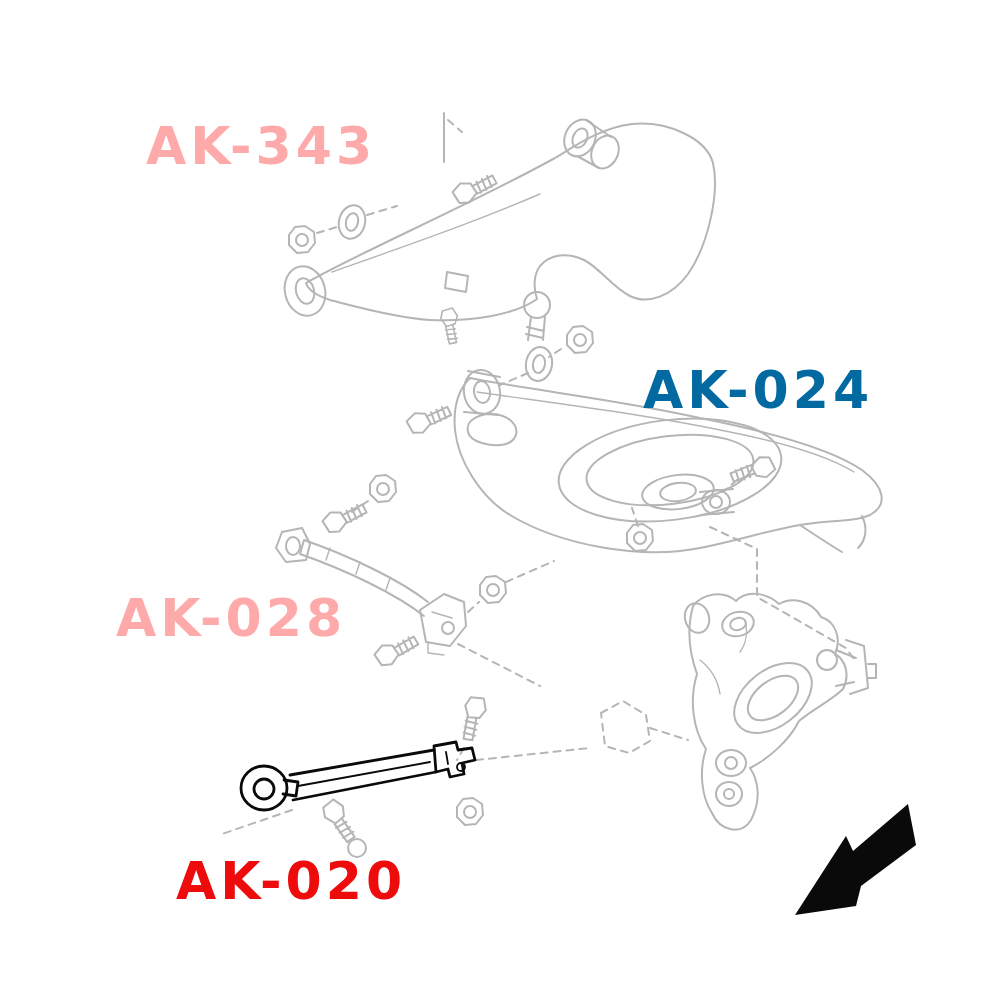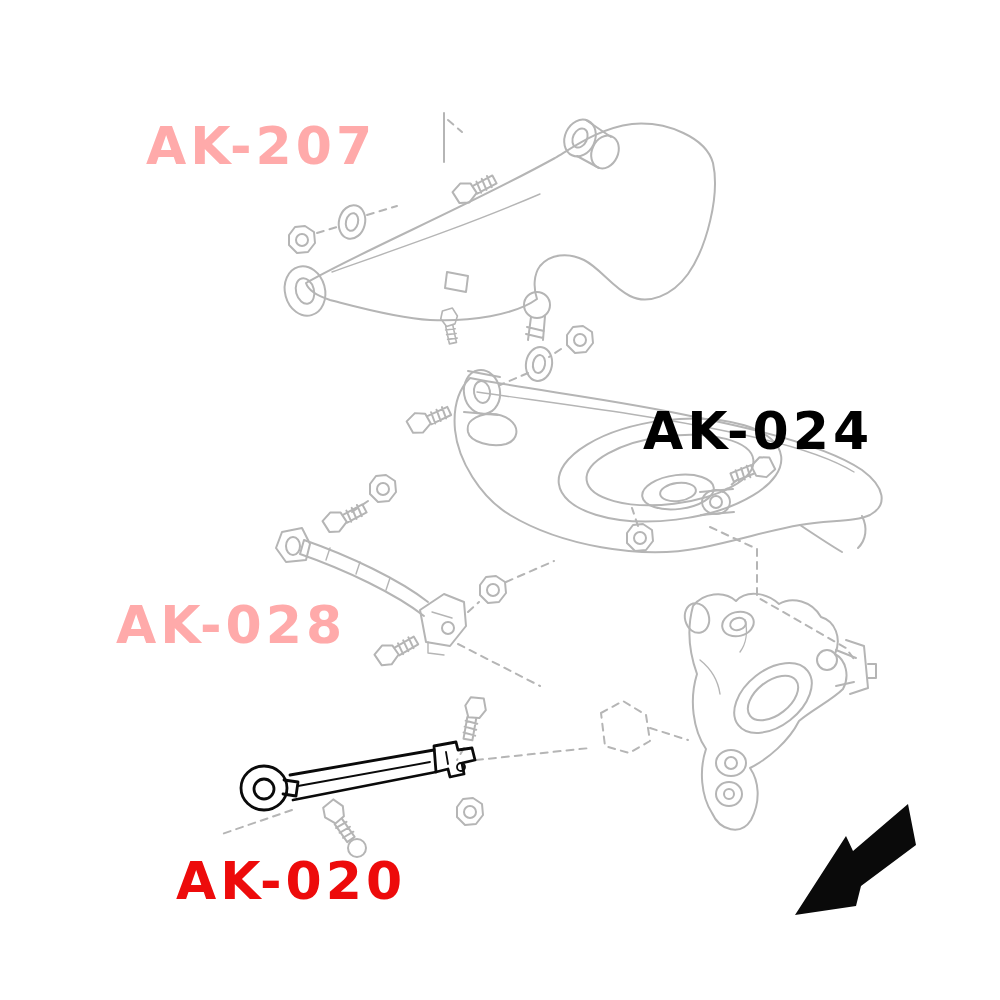--- a/index.html
+++ b/index.html
@@ -158,21 +158,21 @@
       <path d="M 290,775 L 434,750 M 293,800 L 436,772"></path>
       <path d="M 298,786 L 430,762" stroke-width="1.8"></path>
       <path d="M 434,746 L 456,742 L 458,750 L 472,748 L 475,760 L 462,763 L 464,774 L 450,777 L 448,769 L 436,772 Z"></path>
       <path d="M 446,752 L 448,764" stroke-width="1.8"></path>
       <circle cx="461" cy="767" r="4" stroke-width="1.8"></circle>
     </g>
 
     <polygon points="795,915 846,836 853,851 908,804 916,845 861,886 856,906" fill="#0a0a0a" stroke="none"></polygon>
   </svg>
 
-  <div id="label-ak207" class="part-label label-pink" style="color: rgb(255, 170, 170);">AK-207</div>
+  <div id="label-ak207" class="part-label label-pink" style="color: rgb(255, 170, 170);">AK-343</div>
 
-  <div id="label-ak024" class="part-label label-pink" style="color: #000000; margin-top: 41px;">AK-024</div>
+  <div id="label-ak024" class="part-label label-pink" style="color: #0369a1;">AK-024</div>
 
-  <div id="label-ak028" class="part-label label-pink" style="color: rgb(255, 170, 170); margin-top: 7px;">AK-028</div>
+  <div id="label-ak028" class="part-label label-pink" style="color: rgb(255, 170, 170);">AK-028</div>
 
   <div id="label-ak030" class="part-label label-red" style="color: rgb(237, 11, 11);">AK-020</div>
 
 </div>
 
 </body></html>

